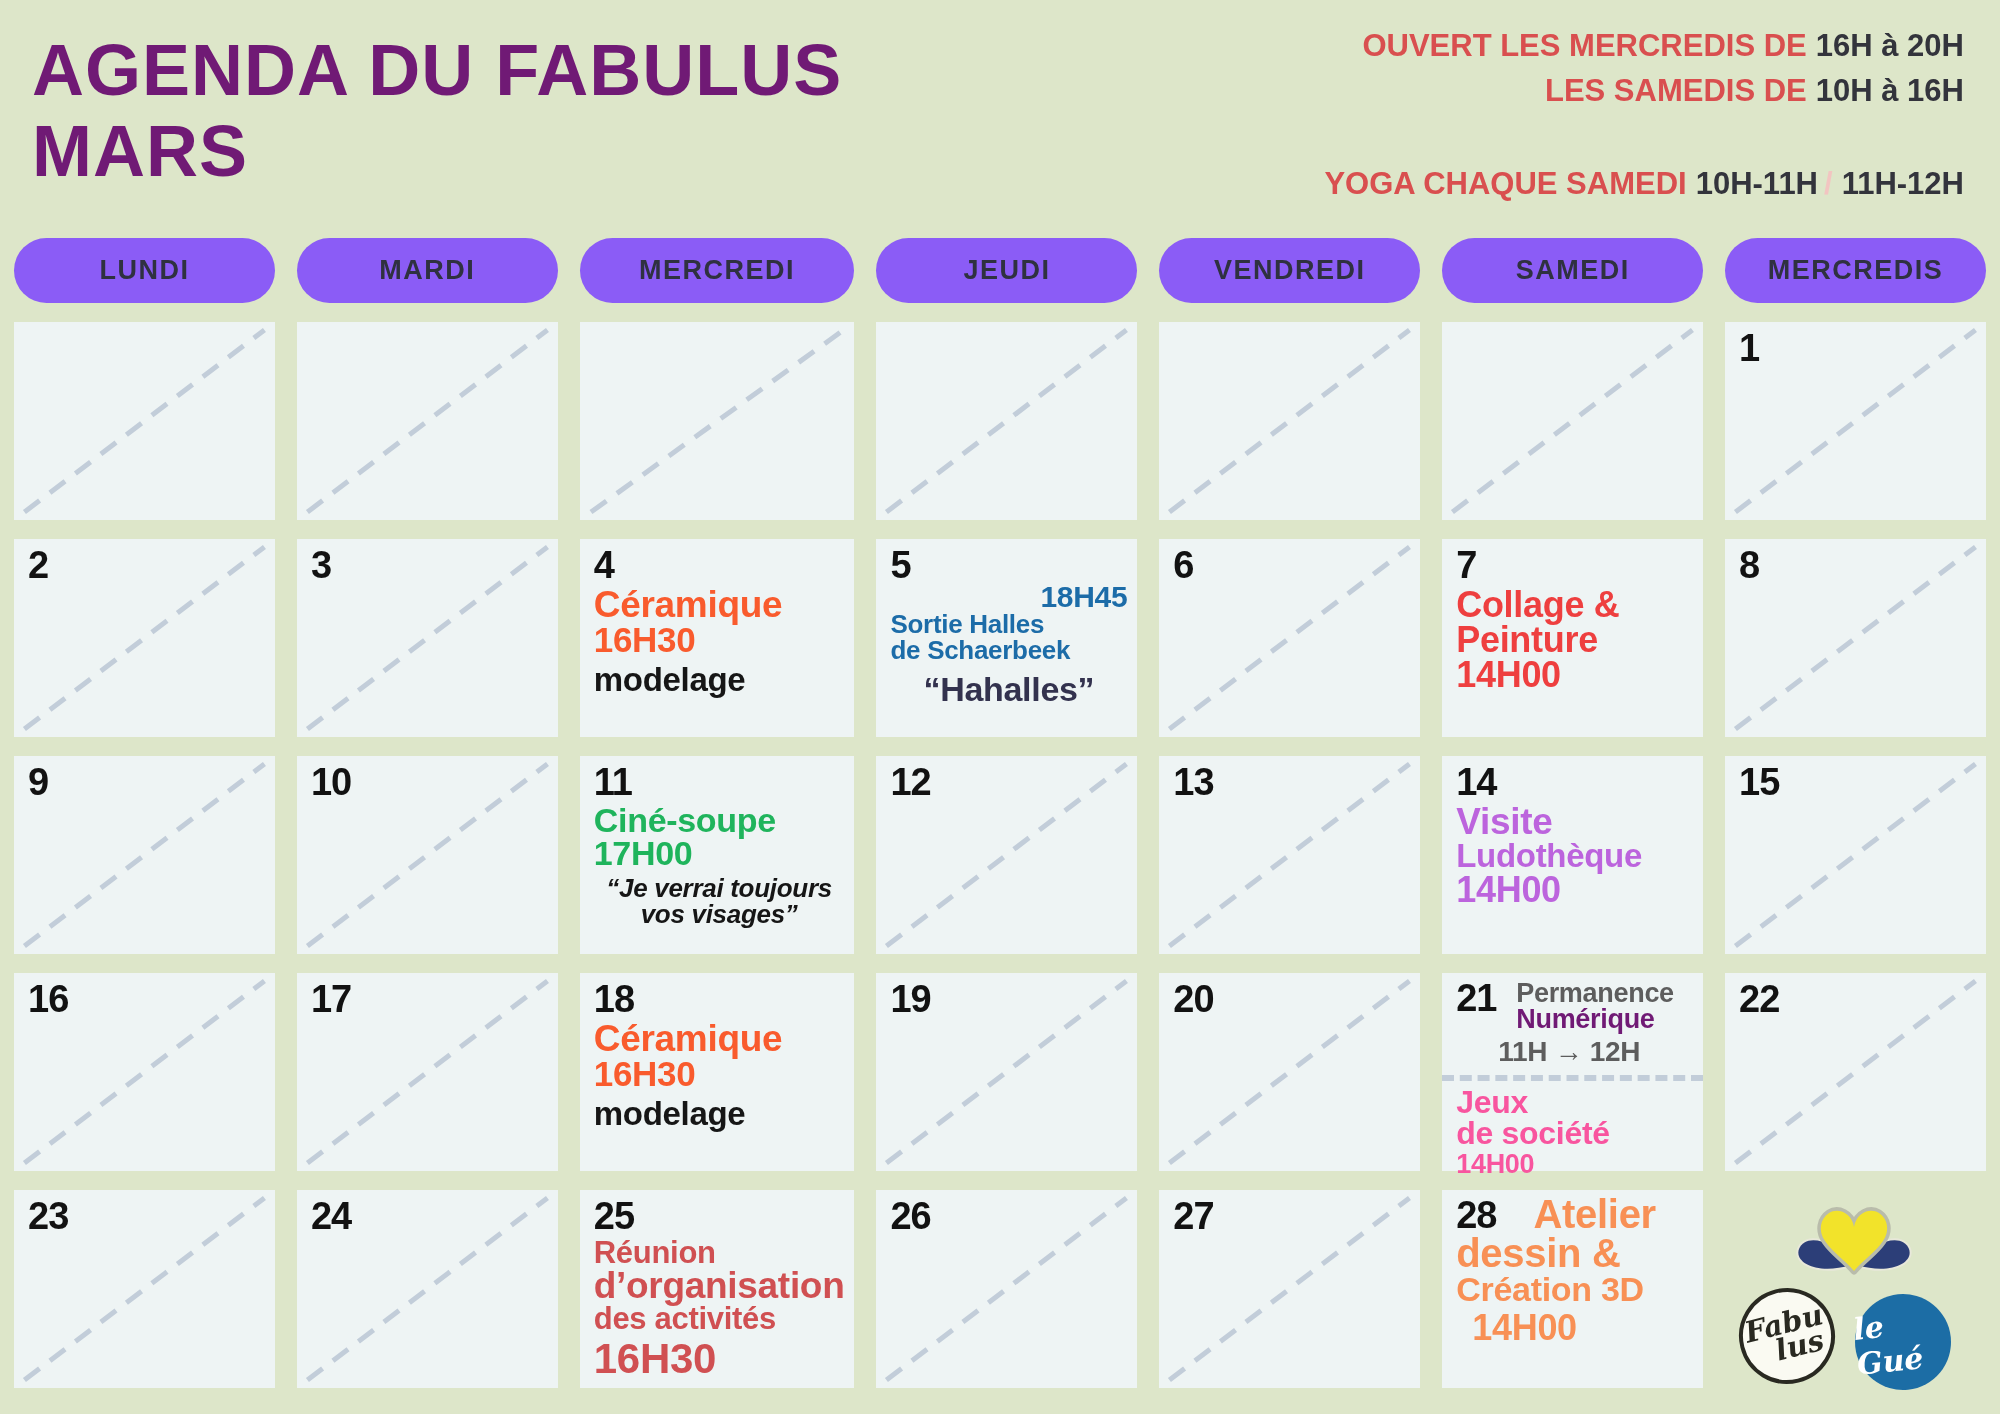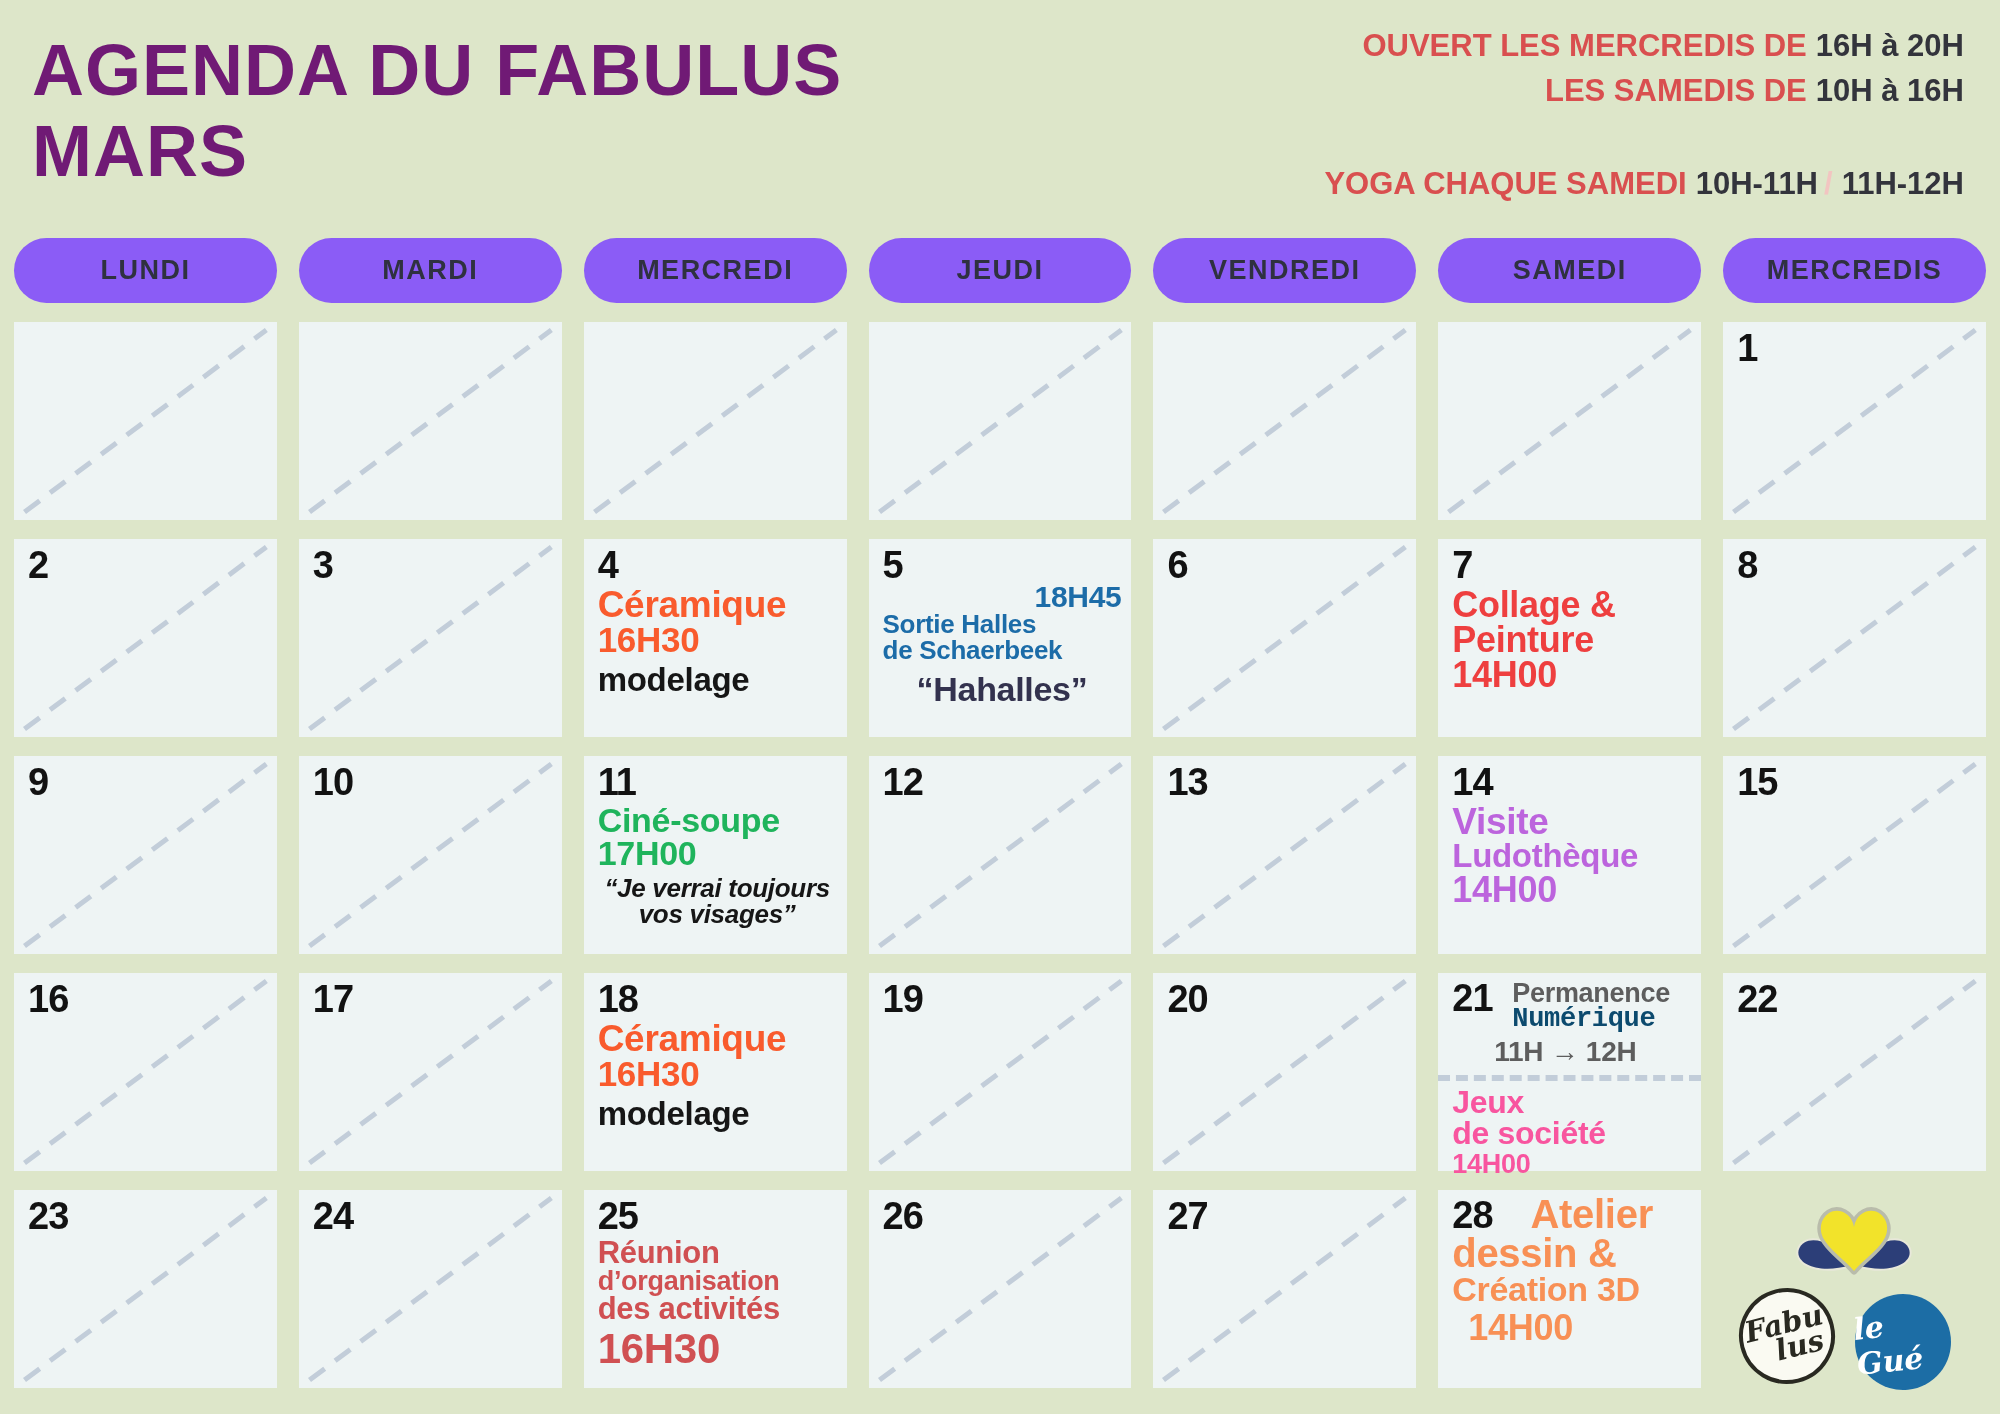--- a/index.html
+++ b/index.html
@@ -223,21 +223,21 @@
       </div>
       <div class="cell">
         <svg class="diag">
           <line x1="4%" y1="96%" x2="96%" y2="4%"></line>
         </svg>
         <div class="num">20</div>
       </div>
       <div class="cell">
         <div class="num num-abs">21</div>
         <div class="line" style="color: rgb(93, 93, 93); font-size: 27px; line-height: 0.98; margin-top: 2px; padding-left: 60px;">Permanence</div>
-        <div class="line" style="color: #0c4a6e; font-size: 27px; line-height: 0.98; padding-left: 60px; font-family: Liberation Mono, monospace;">Numérique</div>
+        <div class="line" style="color: #701a75; font-size: 27px; line-height: 0.98; padding-left: 60px;">Numérique</div>
         <div class="line" style="color: rgb(93, 93, 93); font-size: 28px; margin-top: 4px; padding-left: 42px;">11H → 12H</div>
         <div class="divider" style="margin-top: 8px;"></div>
         <div class="line" style="color: rgb(248, 85, 159); font-size: 32px; line-height: 0.98; margin-top: 6px;">Jeux</div>
         <div class="line" style="color: rgb(248, 85, 159); font-size: 32px; line-height: 0.98;">de société</div>
         <div class="line" style="color: rgb(248, 85, 159); font-size: 27px; margin-top: 1px;">14H00</div>
       </div>
       <div class="cell">
         <svg class="diag">
           <line x1="4%" y1="96%" x2="96%" y2="4%"></line>
         </svg>
@@ -251,21 +251,21 @@
       </div>
       <div class="cell">
         <svg class="diag">
           <line x1="4%" y1="96%" x2="96%" y2="4%"></line>
         </svg>
         <div class="num">24</div>
       </div>
       <div class="cell">
         <div class="num">25</div>
         <div class="line" style="color: rgb(208, 80, 82); font-size: 31px; line-height: 0.98;">Réunion</div>
-        <div class="line" style="color: rgb(208, 80, 82); font-size: 27px; line-height: 0.98;">d’organisation</div>
+        <div class="line" style="color: rgb(208, 80, 82); font-size: 37px; line-height: 0.98;">d’organisation</div>
         <div class="line" style="color: rgb(208, 80, 82); font-size: 31px; line-height: 0.98;">des activités</div>
         <div class="line" style="color: rgb(208, 80, 82); font-size: 42px; margin-top: 2px;">16H30</div>
       </div>
       <div class="cell">
         <svg class="diag">
           <line x1="4%" y1="96%" x2="96%" y2="4%"></line>
         </svg>
         <div class="num">26</div>
       </div>
       <div class="cell">

